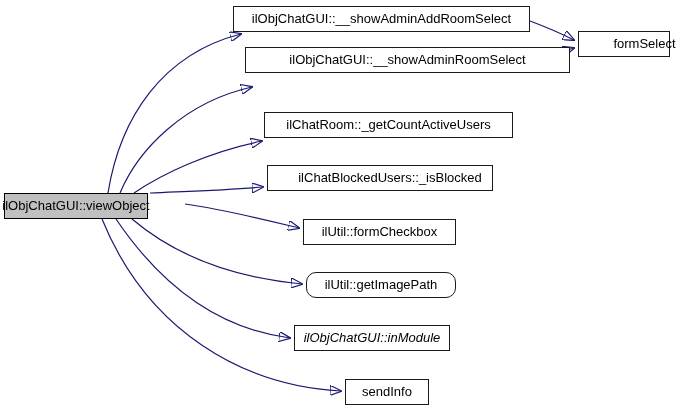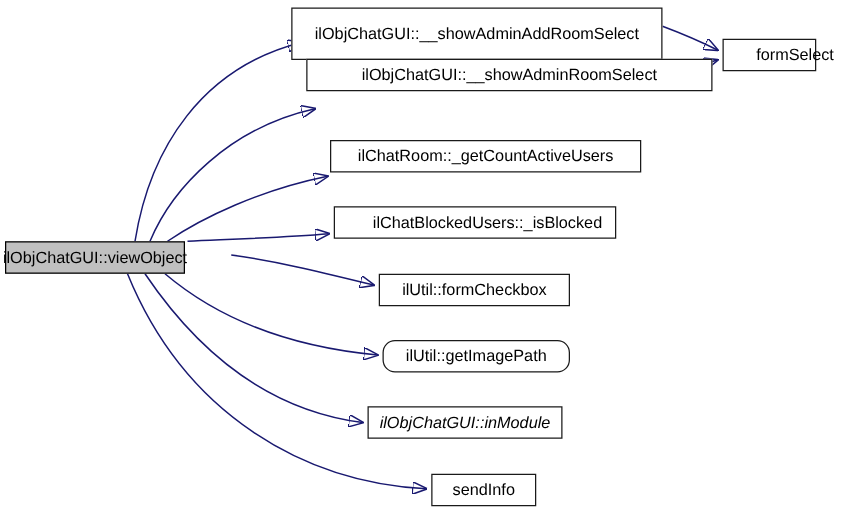--- a/index.html
+++ b/index.html
@@ -66,31 +66,31 @@
     <path d="M 185 204 C 222 209, 258 218, 299 228" marker-end="url(#arrow)"></path>
     <path d="M 132 219 C 178 258, 238 278, 302 284" marker-end="url(#arrow)"></path>
     <path d="M 116 219 C 168 296, 228 330, 290 338" marker-end="url(#arrow)"></path>
     <path d="M 102 219 C 148 332, 244 386, 341 391" marker-end="url(#arrow)"></path>
     <path d="M 530 21 C 546 27, 560 33, 574 40" marker-end="url(#arrow)"></path>
     <path d="M 517 64 C 536 59, 554 54, 574 48" marker-end="url(#arrow)"></path>
   </svg>
 
   <div class="node current" style="left:4px; top:193px; width:144px; height:26px;">ilObjChatGUI::viewObject</div>
 
-  <div class="node" style="left:233px; top:6px; width:297px; height:42px;">ilObjChatGUI::__showAdminAddRoomSelect</div>
+  <div class="node" style="left:233px; top:6px; width:297px; height:26px;">ilObjChatGUI::__showAdminAddRoomSelect</div>
 
   <div class="node" style="left:245px; top:47px; width:325px; height:26px;">ilObjChatGUI::__showAdminRoomSelect</div>
 
   <div class="node" style="left:264px; top:112px; width:249px; height:26px;">ilChatRoom::_getCountActiveUsers</div>
 
   <div class="node" style="left:267px; top:165px; width:226px; height:26px;padding-left:20px;">ilChatBlockedUsers::_isBlocked</div>
 
   <div class="node" style="left:303px; top:219px; width:153px; height:26px;">ilUtil::formCheckbox</div>
 
   <div class="node" style="left:306px; top:272px; width:150px; height:26px;border-radius:10px;">ilUtil::getImagePath</div>
 
   <div class="node" style="left:294px; top:325px; width:156px; height:26px;font-style:italic;">ilObjChatGUI::inModule</div>
 
   <div class="node" style="left:345px; top:379px; width:84px; height:26px;text-align:center;">sendInfo</div>
 
-  <div class="node" style="left:578px; top:31px; width:75px; height:26px;padding-left:41px;">formSelect</div>
+  <div class="node" style="left:578px; top:31px; width:92px; height:26px;padding-left:41px;">formSelect</div>
 
 </div>
 
 </body></html>

